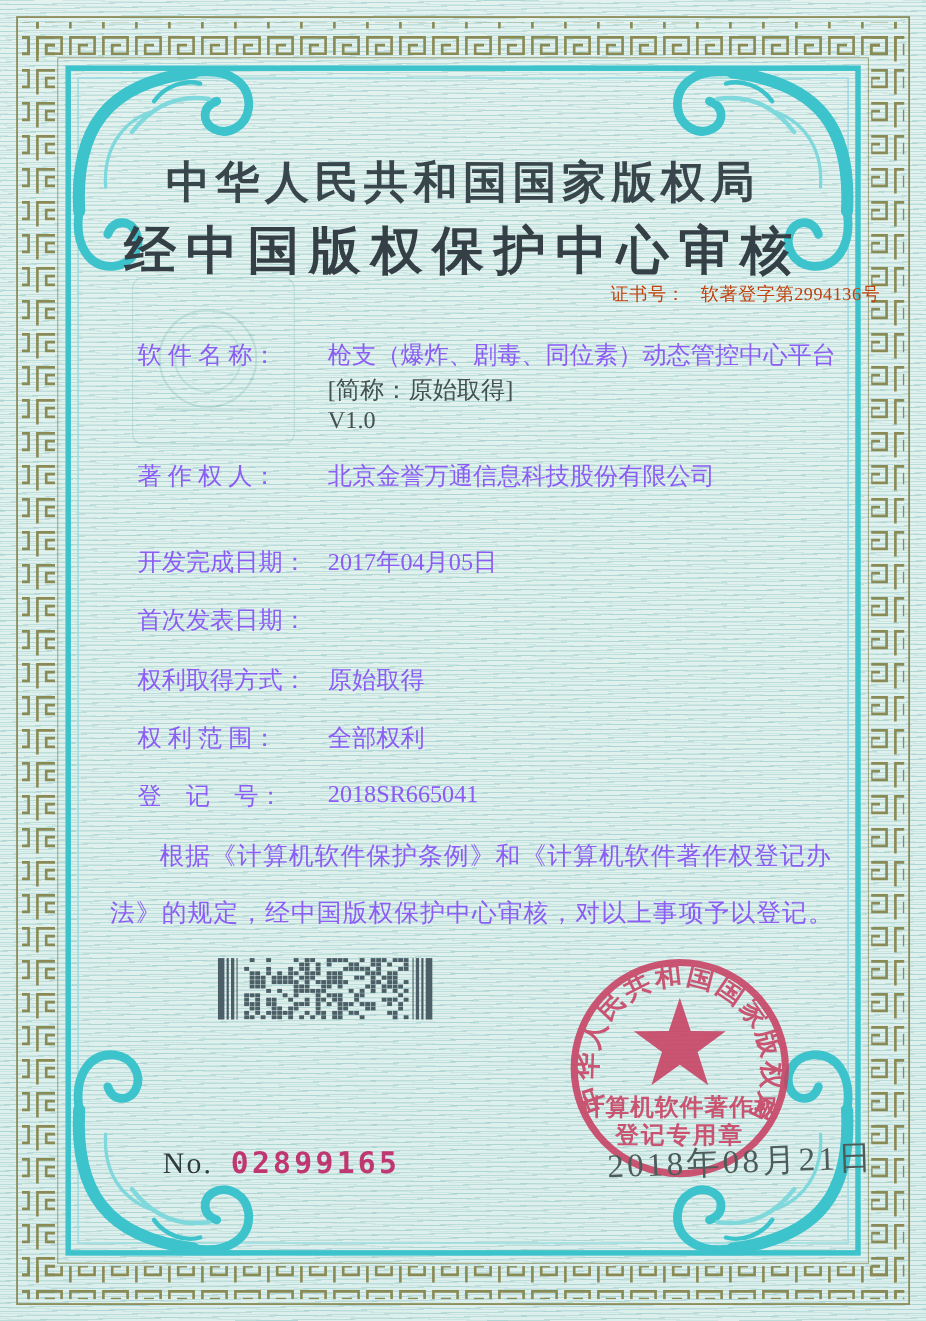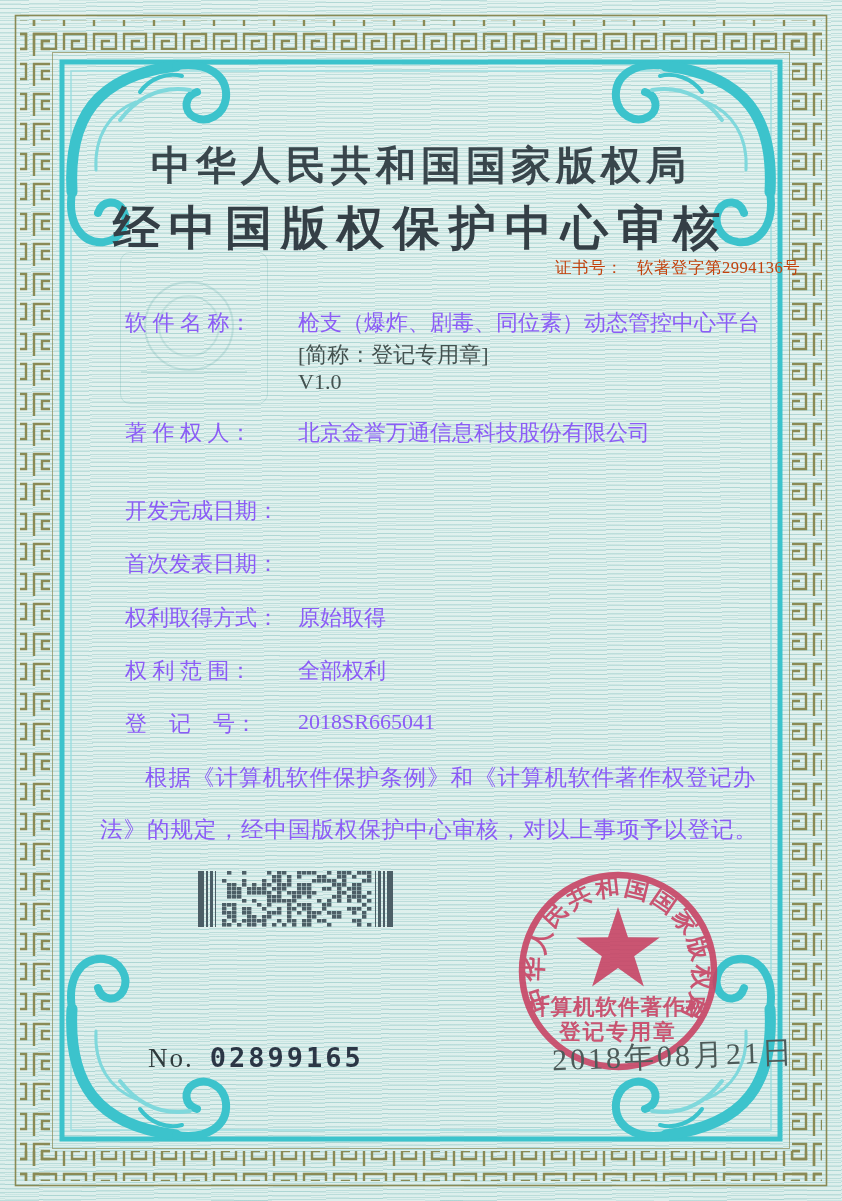--- a/index.html
+++ b/index.html
@@ -45,21 +45,21 @@
   .watermark .c3{position:absolute;left:20px;top:118px;width:106px;height:14px;border-top:2px solid rgba(96,168,165,.35);}
   .barcode{left:198px;top:871px;width:196px;height:56px;}
   .seal{left:498px;top:853px;width:250px;height:250px;}
   .seal-date{
     left:552px;top:1036px;font-size:30px;color:#4d5b59;
     letter-spacing:3px;transform:rotate(-2deg);white-space:nowrap;
   }
   .serial{left:148px;top:1042px;font-size:27px;white-space:nowrap;}
   .serial .pfx{color:#2f3b3d;letter-spacing:2px;text-align:right;}
   .serial .num{
-    color:#0f172a;font-family:"DejaVu Sans Mono","Liberation Mono",monospace;
+    color:#be185d;font-family:"DejaVu Sans Mono","Liberation Mono",monospace;
     letter-spacing:3px;margin-left:16px;font-weight:bold;opacity:.85;
   }
   svg{display:block;}
 </style>
 </head>
 <body>
 
 <div class="paper abs"></div>
 
 <svg class="abs" width="842" height="1201" viewBox="0 0 842 1201">
@@ -104,30 +104,31 @@
 <div class="cert-title abs">经中国版权保护中心审核</div>
 
 <div class="certno abs">
   <span>证书号：</span><span class="v">软著登字第2994136号</span>
 </div>
 
 <div class="row abs" style="top:308px">
   <span class="lbl">软 件 名 称：</span>
   <span class="val">枪支（爆炸、剧毒、同位素）动态管控中心平台</span>
 </div>
-<div class="subline abs" style="top:340px">[简称：登记专用章]</div>
+<div class="subline abs" style="top:340px">[简称：原始取得]</div>
 <div class="subline abs" style="top:369px">V1.0</div>
 
 <div class="row abs" style="top:418px">
   <span class="lbl">著 作 权 人：</span>
   <span class="val">北京金誉万通信息科技股份有限公司</span>
 </div>
 
 <div class="row abs" style="top:496px">
   <span class="lbl">开发完成日期：</span>
+  <span class="val">2017年04月05日</span>
 </div>
 
 <div class="row abs" style="top:549px">
   <span class="lbl">首次发表日期：</span>
 </div>
 
 <div class="row abs" style="top:603px">
   <span class="lbl">权利取得方式：</span>
   <span class="val">原始取得</span>
 </div>

